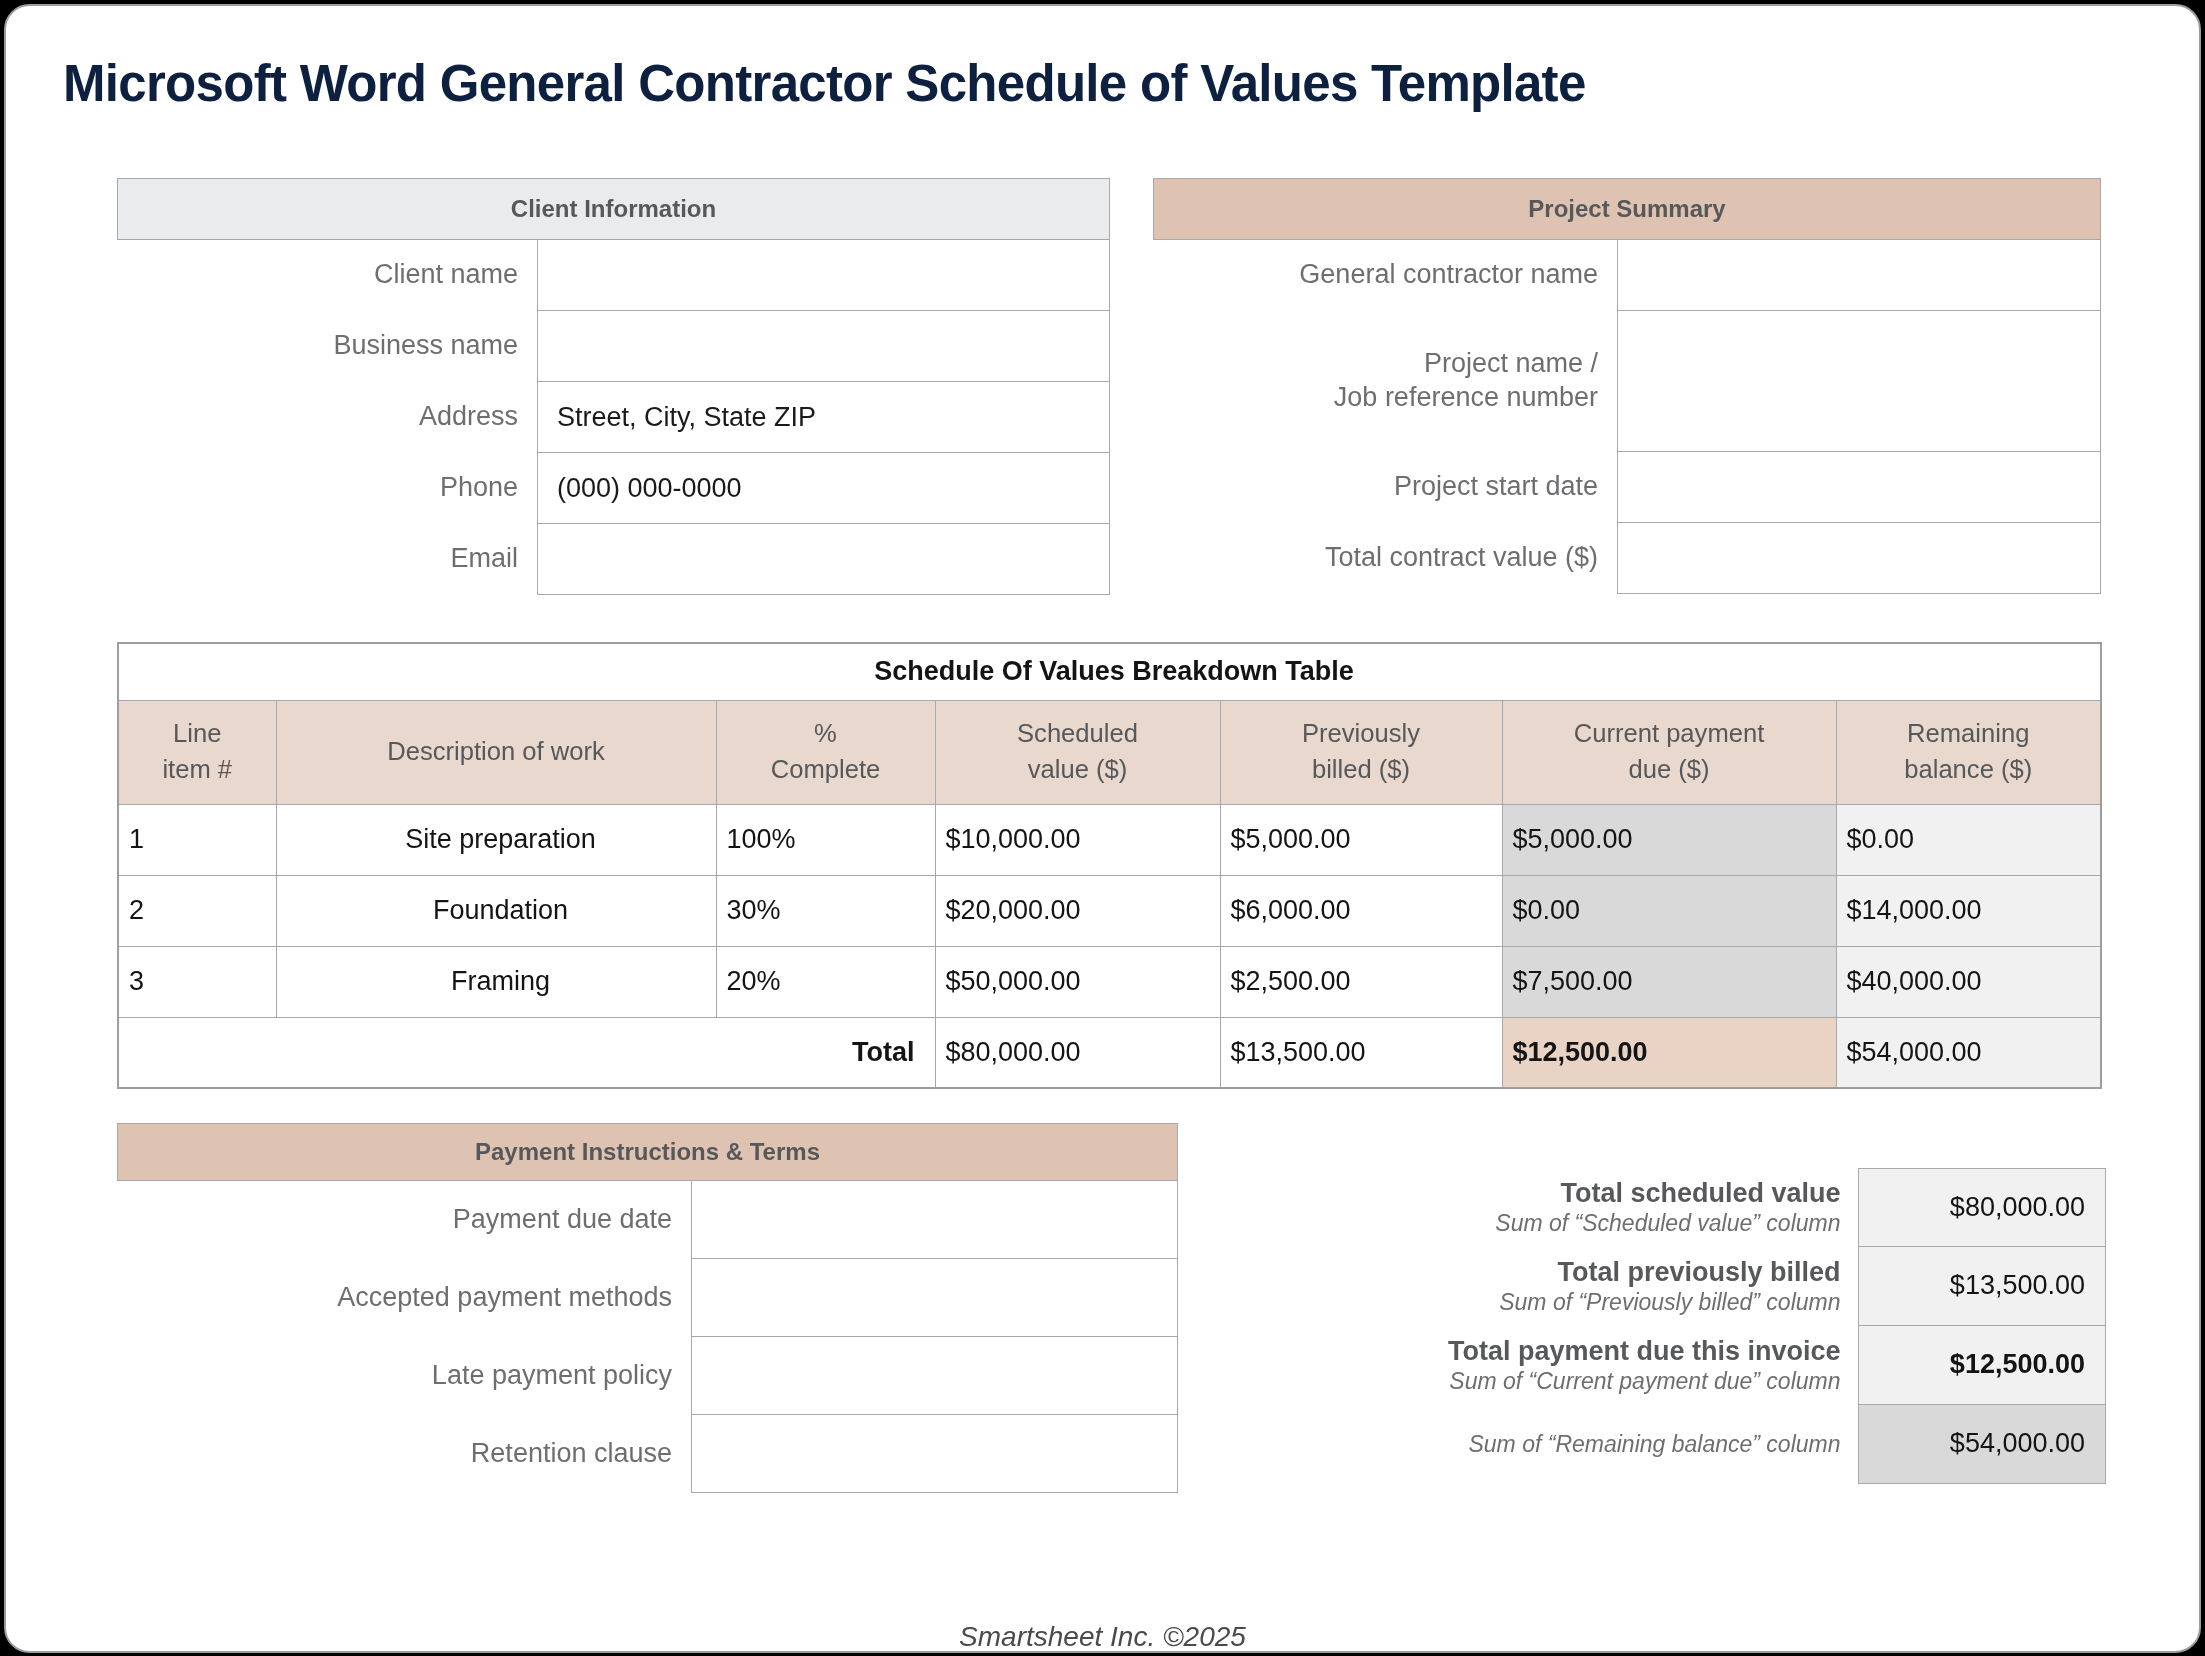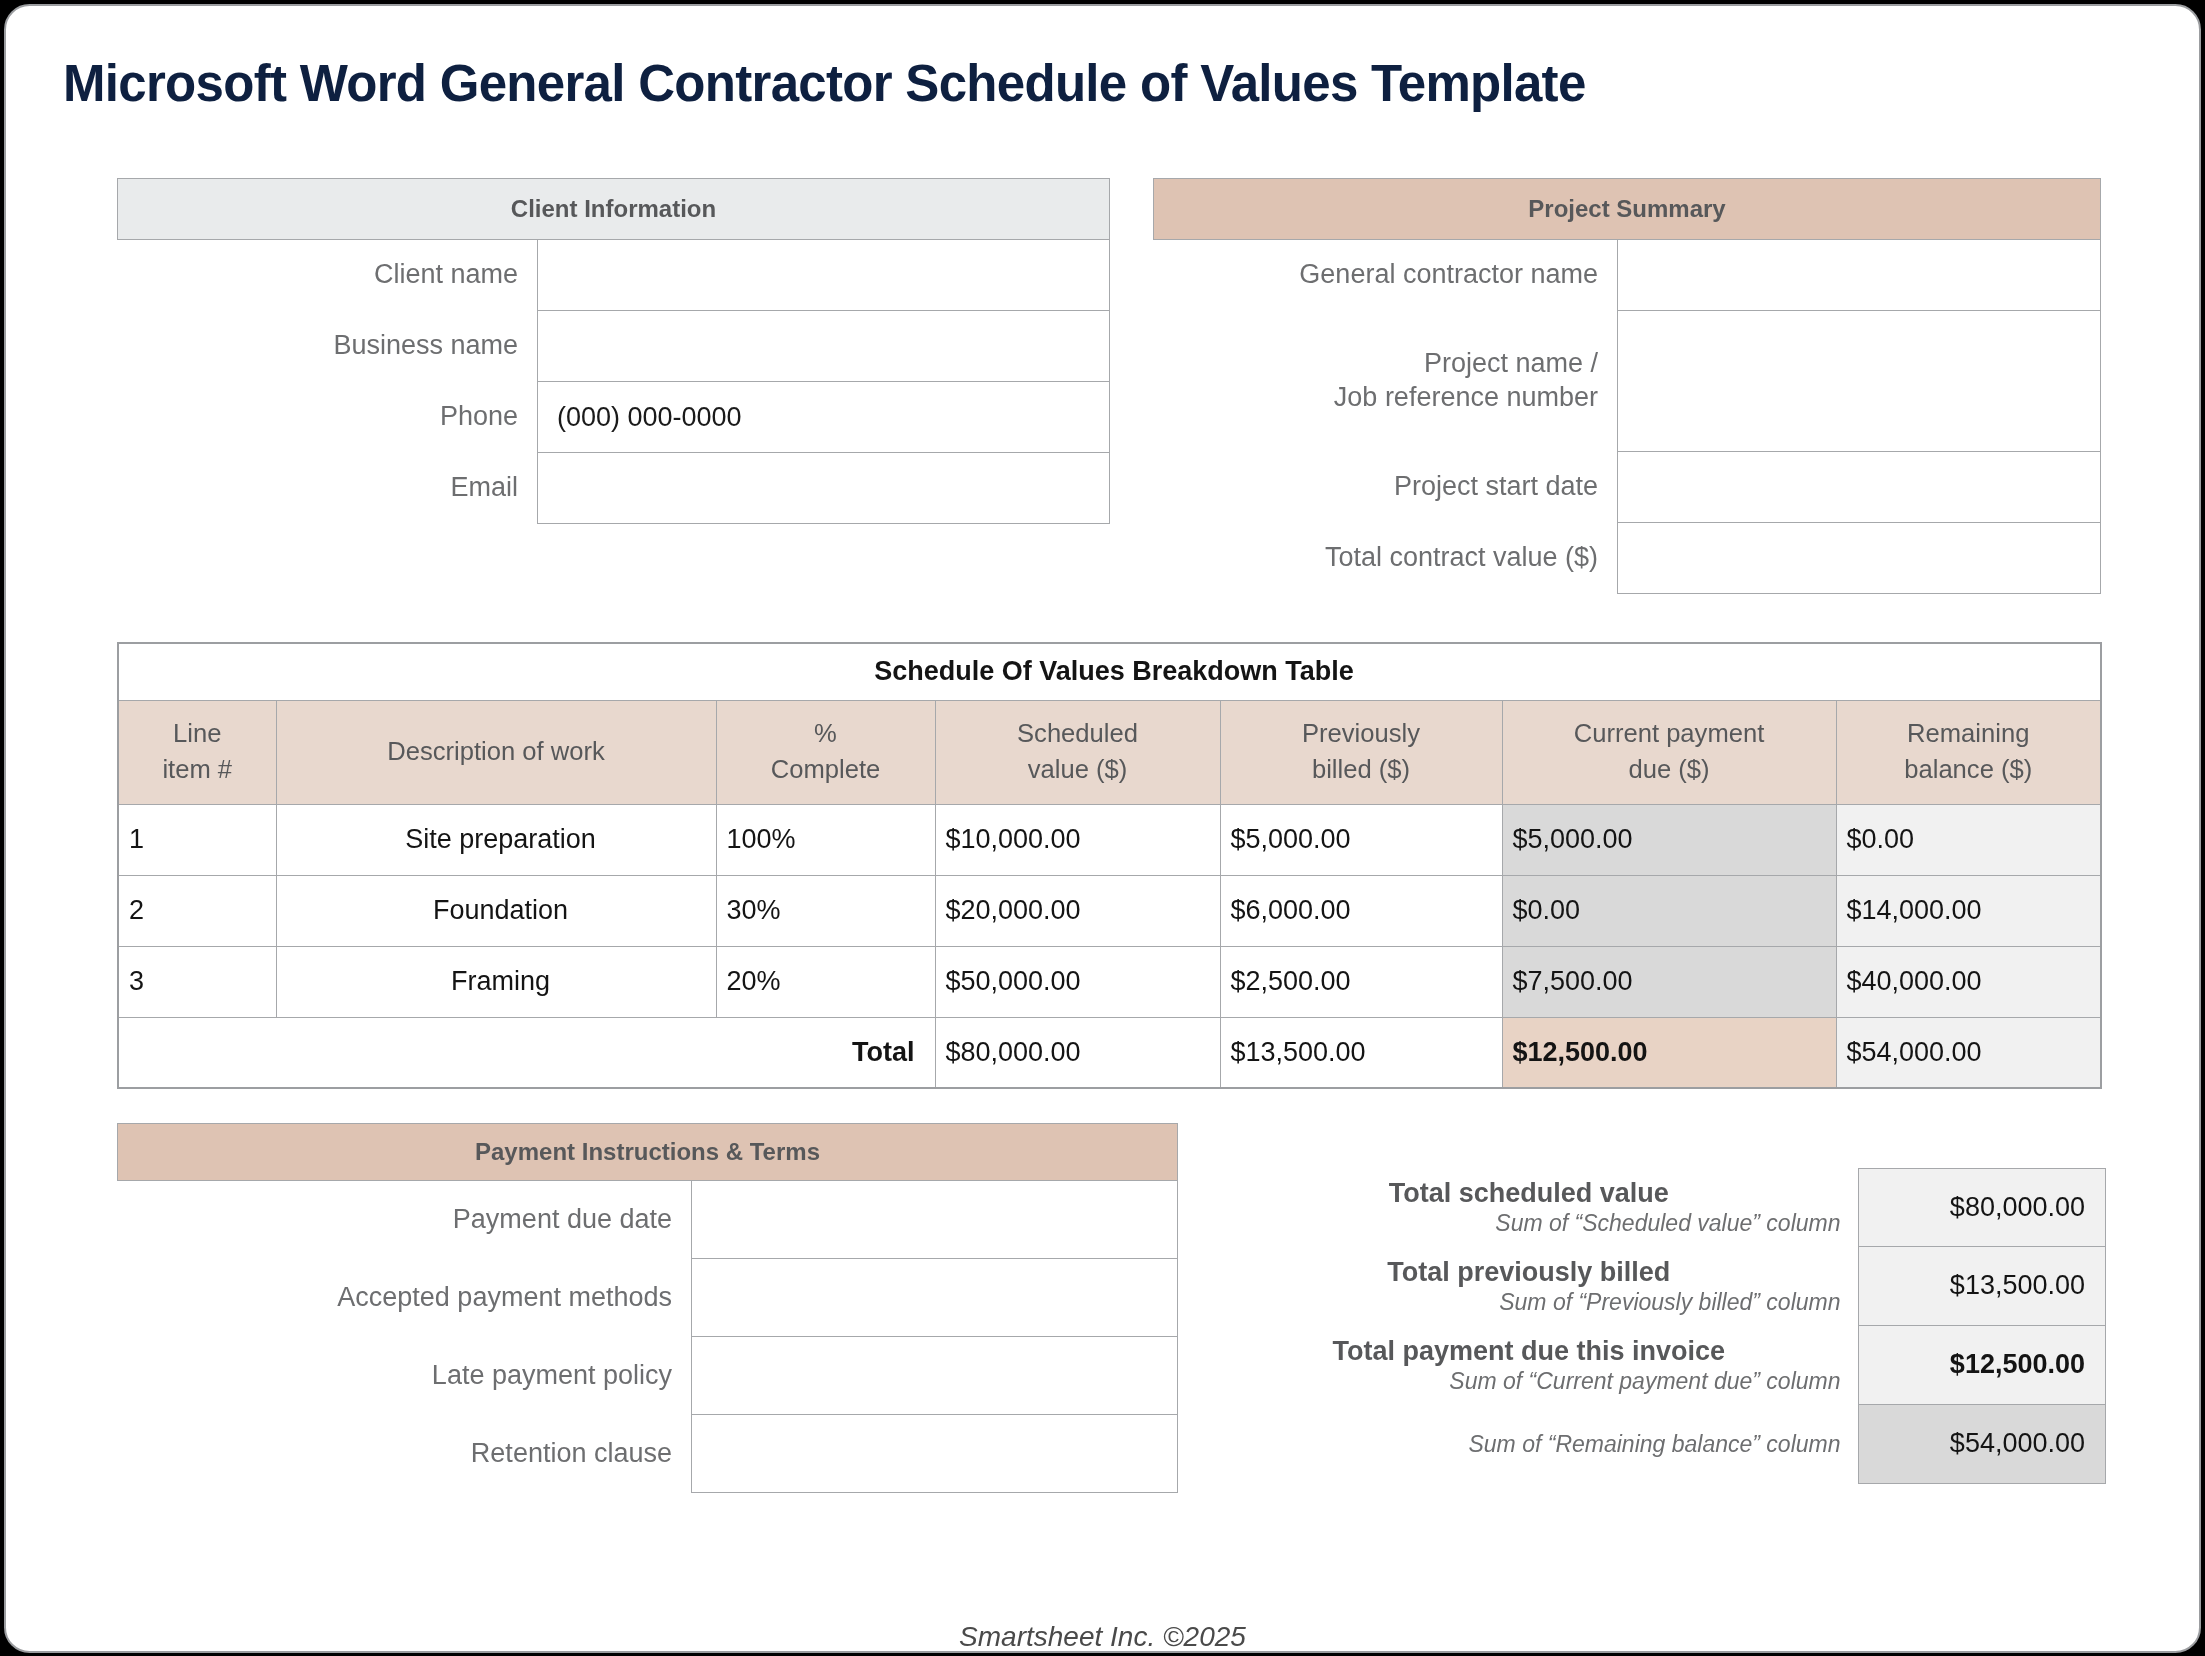--- a/index.html
+++ b/index.html
@@ -59,21 +59,21 @@
   .c-rem{background:#f1f1f1 !important;}
   .t-label{font-weight:bold;text-align:right;padding-right:20px;font-size:28px;color:#000;}
   .t-due{background:#e8d3c5 !important;font-weight:bold;}
 
   .summary{position:absolute;left:1211px;top:1162px;width:889px;}
   .sum-row{display:flex;height:79px;align-items:stretch;}
   .sum-labels{
     flex:1;display:flex;flex-direction:column;justify-content:center;
     text-align:right;padding-right:17.5px;
   }
-  .sum-title{font-weight:bold;font-size:27px;color:#57585a;line-height:1.18;text-align:center;}
+  .sum-title{font-weight:bold;font-size:27px;color:#57585a;line-height:1.18;}
   .sum-sub{font-style:italic;font-size:23px;color:#6d6e70;line-height:1.18;}
   .sum-box{
     width:248px;border:1.3px solid #a6a8ab;background:#f1f1f1;
     display:flex;align-items:center;justify-content:flex-end;
     padding-right:20px;font-size:27px;color:#141414;box-sizing:border-box;
   }
   .sum-row:not(:first-child) .sum-box{margin-top:-1.3px;height:calc(100% + 1.3px);}
   .sum-box-bold{font-weight:bold;}
   .sum-box-dark{background:#d9d9d9;}
 
@@ -98,20 +98,24 @@
         <tr class="h90">
       <td colspan="2" class="band band-gray">Client Information</td>
     </tr>
     <tr class="h105">
       <td class="info-lbl">Client name</td>
       <td class="info-val"></td>
     </tr>
     <tr class="h105">
       <td class="info-lbl">Business name</td>
       <td class="info-val"></td>
+    </tr>
+    <tr class="h105">
+      <td class="info-lbl">Address</td>
+      <td class="info-val">Street, City, State ZIP</td>
     </tr>
     <tr class="h105">
       <td class="info-lbl">Phone</td>
       <td class="info-val">(000) 000-0000</td>
     </tr>
     <tr class="h105">
       <td class="info-lbl">Email</td>
       <td class="info-val"></td>
     </tr>
   </tbody>

